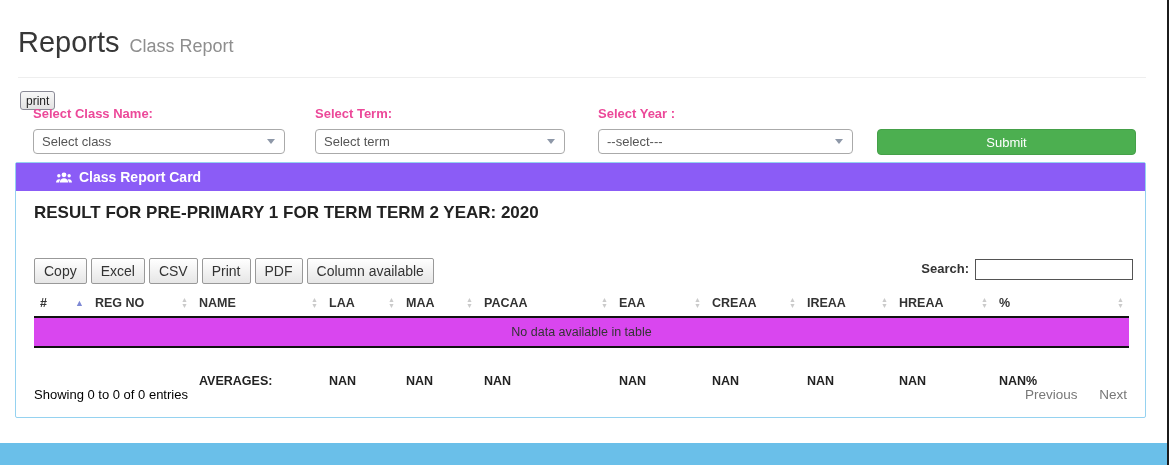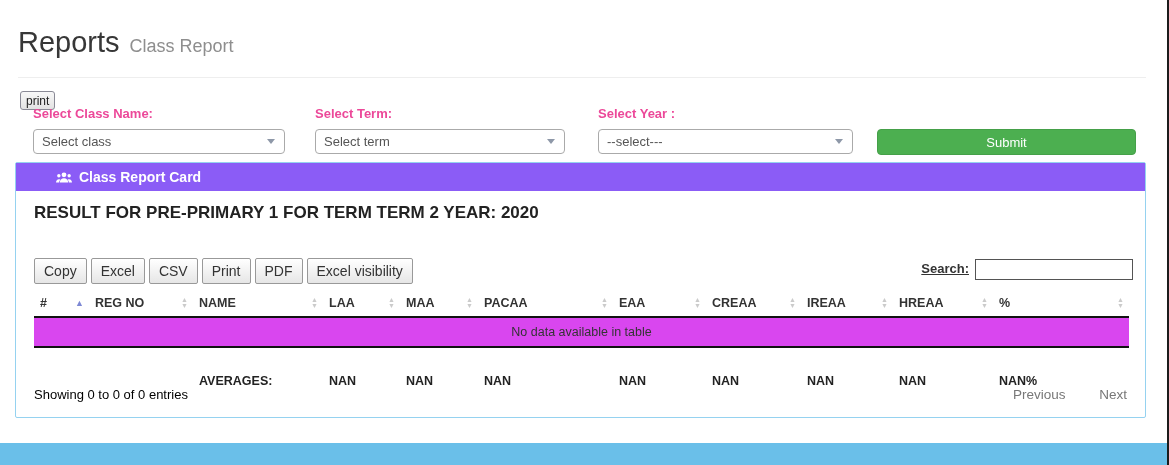--- a/index.html
+++ b/index.html
@@ -51,21 +51,21 @@
   .panel-heading .users-icon{ display:inline-block; vertical-align:-2px; margin-right:7px; }
   .result-title{ position:absolute; left:18px; top:40px; font-size:17px; font-weight:bold; color:#222; }
 
   
   .dt-toolbar{ position:absolute; left:18px; top:95px; }
   .dt-btn{
     display:inline-block; padding:4px 9px; margin-right:4px; font-size:14px; color:#333;
     border:1px solid #999; border-radius:2px; font-family:inherit; cursor:pointer;
     background:linear-gradient(to bottom,#ffffff 0%,#e6e6e6 100%);
   }
-  .dt-search{ position:absolute; right:12px; top:96px; font-size:13px; font-weight:bold; color:#333;text-decoration:underline; }
+  .dt-search{ position:absolute; right:12px; top:96px; font-size:13px; font-weight:bold; color:#333; }
   .dt-search input{
     width:158px; height:21px; margin-left:6px; border:1px solid #545454;
     padding:2px 4px; font-size:13px; font-family:inherit; vertical-align:middle;
   }
 
   
   table.report{ position:absolute; left:18px; top:127px; width:1095px; border-collapse:collapse; table-layout:fixed; }
   table.report th{
     position:relative; text-align:left; font-size:12.5px; font-weight:bold; color:#333;
     padding:6px 18px 6px 6px; border-bottom:2px solid #111; cursor:pointer; white-space:nowrap;
@@ -75,21 +75,21 @@
   .sort.asc{ color:#7d88d4; font-size:9px; line-height:9px; }
   td.empty{
     text-align:center; background:#d946ef; font-size:12.5px; color:#333;
     padding:7px 0; border-bottom:2px solid #111;
   }
   table.report tfoot td{ font-size:12.5px; font-weight:bold; color:#222; padding:26px 6px 10px 6px; white-space:nowrap; }
 
   
   .dt-info{ position:absolute; left:18px; top:224px; font-size:13px; color:#000000; }
   .dt-paginate{ position:absolute; right:18px; top:224px; font-size:13.5px; color:#777; }
-  .dt-paginate span{ margin-left:30px; cursor:pointer; }
+  .dt-paginate span{ margin-left:18px; cursor:pointer; }
 
   
   .footer-bar{ position:absolute; left:0; right:0; bottom:0; height:22px; background:#6abfe9; }
 </style>
 </head>
 <body>
 
 <div class="screen">
 
   <div class="page-header">
@@ -128,21 +128,21 @@
           <circle cx="3.2" cy="5" r="1.9"></circle>
           <path d="M0 12.6c0-2 1.4-3.5 3.2-3.5.6 0 1.2.2 1.7.5-.9 1-1.4 2-1.5 3z"></path>
           <circle cx="14.8" cy="5" r="1.9"></circle>
           <path d="M18 12.6c0-2-1.4-3.5-3.2-3.5-.6 0-1.2.2-1.7.5.9 1 1.4 2 1.5 3z"></path>
         </svg>
       </span><span>Class Report Card</span>
     </div>
 
     <div class="result-title">RESULT FOR PRE-PRIMARY 1 FOR TERM TERM 2 YEAR: 2020</div>
 
-    <div class="dt-toolbar" id="dt-buttons"><button class="dt-btn">Copy</button><button class="dt-btn">Excel</button><button class="dt-btn">CSV</button><button class="dt-btn">Print</button><button class="dt-btn">PDF</button><button class="dt-btn">Excel visibility</button></div>
+    <div class="dt-toolbar" id="dt-buttons"><button class="dt-btn">Copy</button><button class="dt-btn">Excel</button><button class="dt-btn">CSV</button><button class="dt-btn">Print</button><button class="dt-btn">PDF</button><button class="dt-btn">Column available</button></div>
 
     <div class="dt-search">
       <span>Search:</span><input type="text" value="" style="">
     </div>
 
     <table class="report">
       <colgroup>
         <col style="width:55px">
           <col style="width:104px">
           <col style="width:130px">

